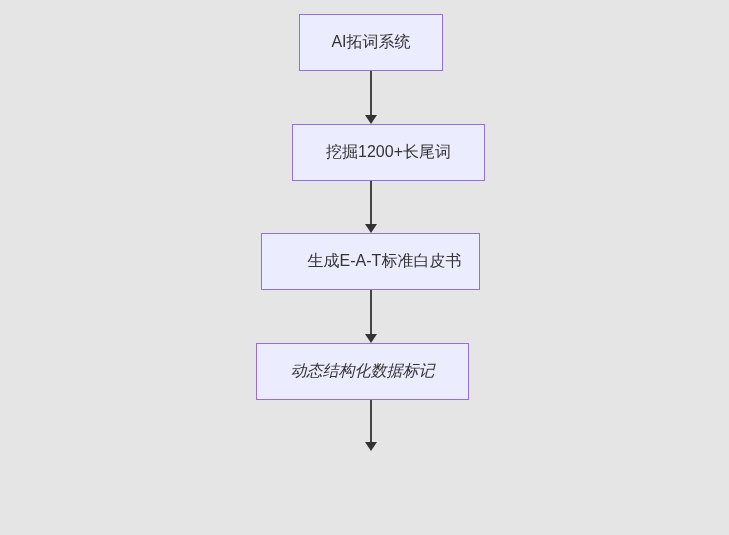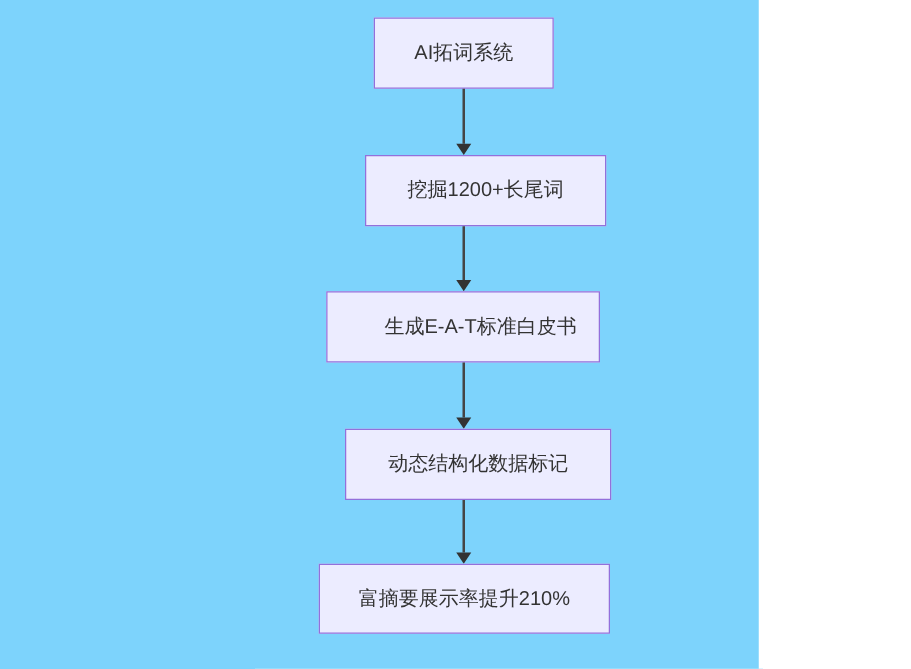--- a/index.html
+++ b/index.html
@@ -1,43 +1,43 @@
 <!DOCTYPE html>
 <html><head>
 <meta charset="utf-8">
 <style>
   html, body {
     margin: 0;
     padding: 0;
   }
   .canvas {
     position: relative;
-    width: 607px;
+    width: 729px;
     height: 535px;
-    background: #7dd3fc;
+    background: #e5e5e5;
     overflow: hidden;
     font-family: "Liberation Sans", sans-serif;
   }
   .node {
     position: absolute;
     box-sizing: border-box;
     background: #ececff;
     border: 1px solid #9370db;
     color: #333333;
     font-size: 16px;
     display: flex;
     align-items: center;
     justify-content: center;
     text-align: center;
     height: 57px;
   }
   .node-1 { left: 299px; top: 14px;  width: 144px; }
   .node-2 { left: 292px; top: 124px; width: 193px; }
   .node-3 { left: 261px; top: 233px; width: 219px; padding-left: 28px; }
-  .node-4 { left: 276px; top: 343px; width: 213px; }
+  .node-4 { left: 256px; top: 343px; width: 213px; font-style: italic; }
   .node-5 { left: 255px; top: 451px; width: 233px; height: 56px; }
 
   .arrow {
     position: absolute;
     left: 365px;           
     width: 12px;
     display: flex;
     flex-direction: column;
     align-items: center;
   }
@@ -93,17 +93,14 @@
 
   <div class="node node-4">
     <span>动态结构化数据标记</span>
   </div>
 
   <div class="arrow arrow-4">
     <div class="arrow-line"></div>
     <div class="arrow-head"></div>
   </div>
 
-  <div class="node node-5">
-    <span>富摘要展示率提升210%</span>
-  </div>
 
 </div>
 
 </body></html>

